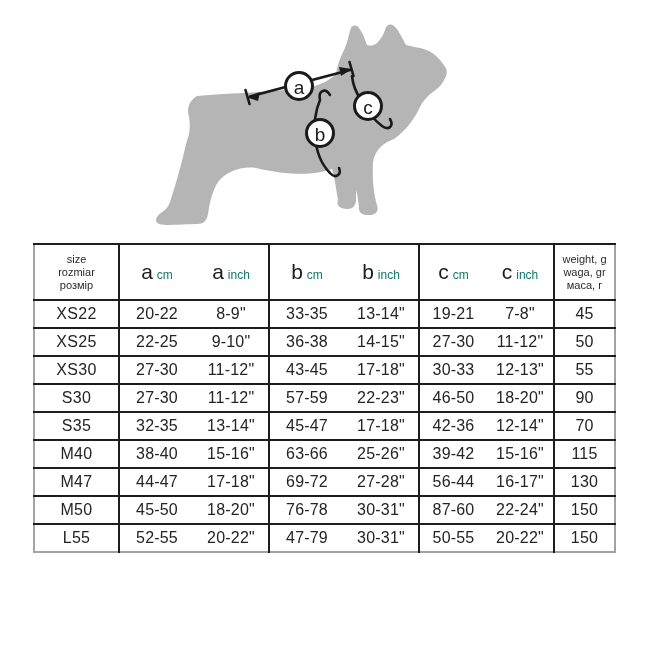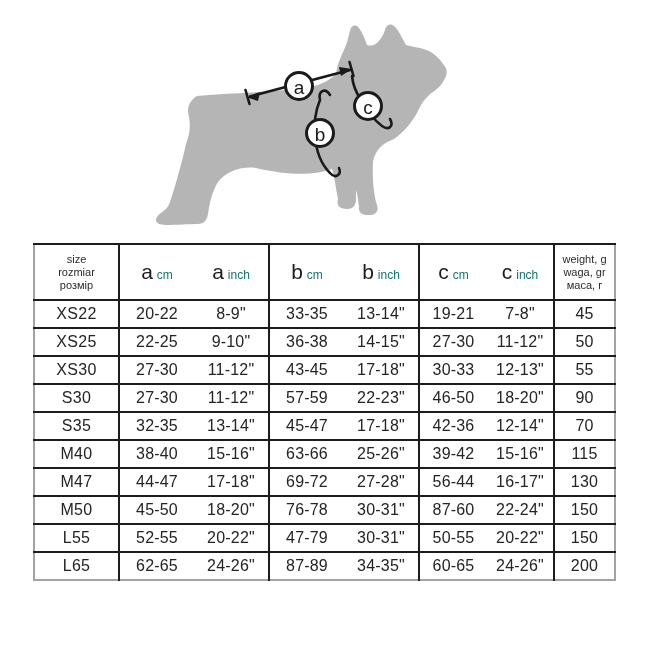--- a/index.html
+++ b/index.html
@@ -259,25 +259,15 @@
       <tr>
         <td class="cell-size">L55</td>
         <td class="gs cell-val">52-55</td>
         <td class="cell-val">20-22"</td>
         <td class="gs cell-val">47-79</td>
         <td class="cell-val">30-31"</td>
         <td class="gs cell-val">50-55</td>
         <td class="cell-val">20-22"</td>
         <td class="gs cell-val">150</td>
       </tr>
-      <tr>
-        <td class="cell-size">L65</td>
-        <td class="gs cell-val">62-65</td>
-        <td class="cell-val">24-26"</td>
-        <td class="gs cell-val">87-89</td>
-        <td class="cell-val">34-35"</td>
-        <td class="gs cell-val">60-65</td>
-        <td class="cell-val">24-26"</td>
-        <td class="gs cell-val">200</td>
-      </tr>
     </tbody>
   </table>
 </div>
 
 </body></html>

